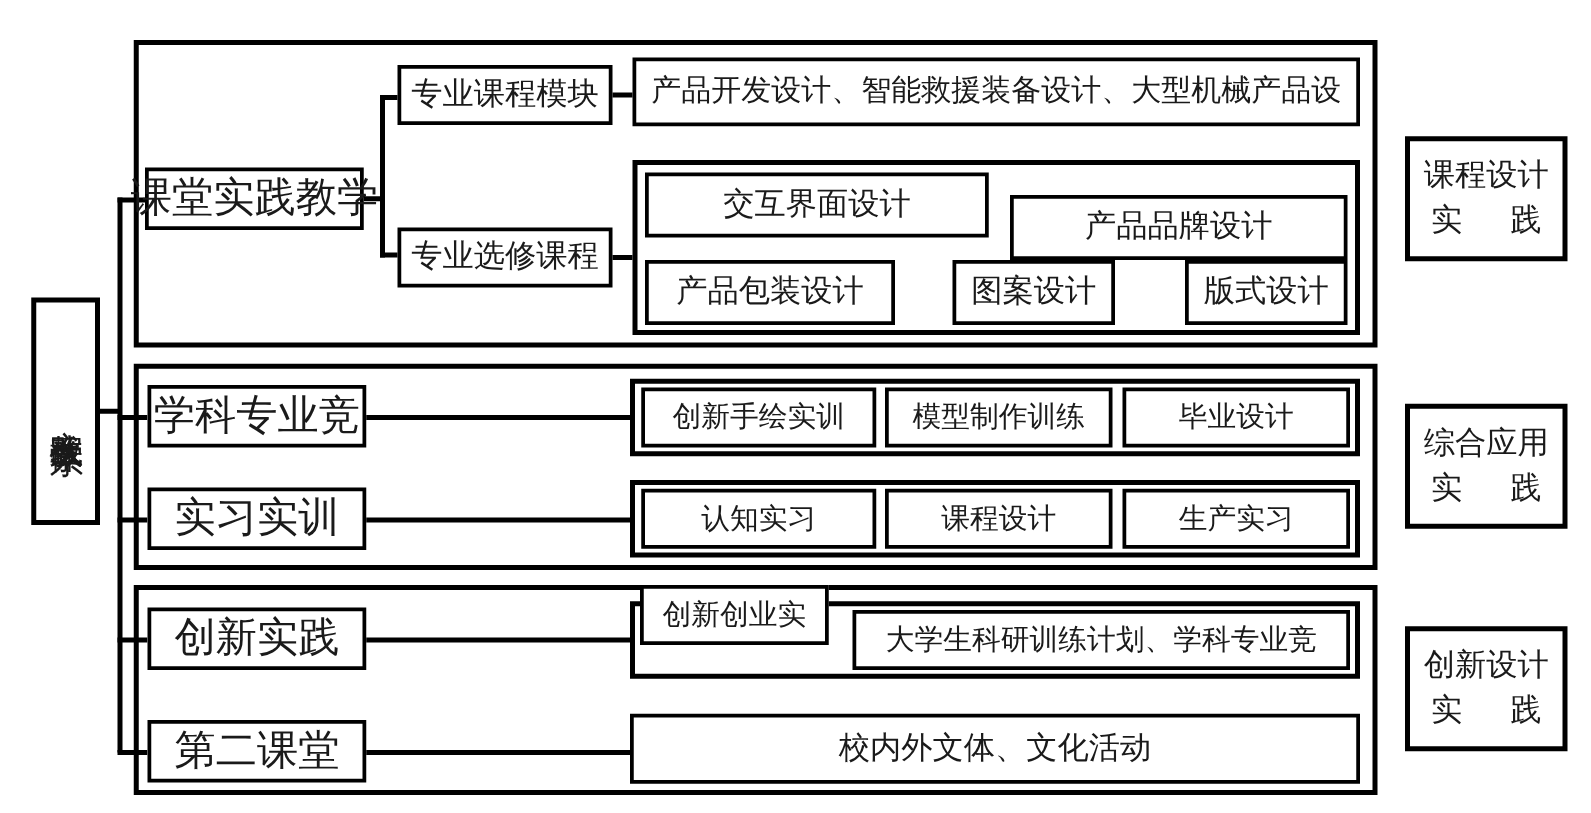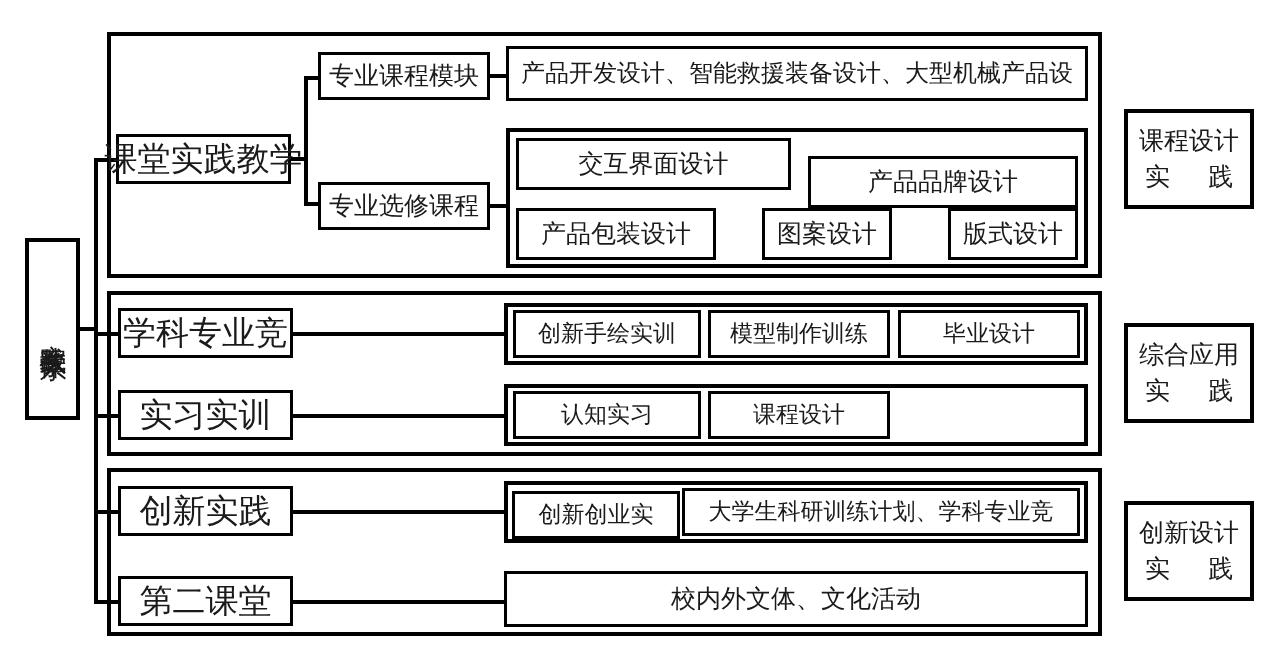--- a/index.html
+++ b/index.html
@@ -86,33 +86,34 @@
   <div class="box f23" style="left:513px;top:310px;width:188px;height:48px;">创新手绘实训</div>
   <div class="box f23" style="left:708px;top:310px;width:182px;height:48px;">模型制作训练</div>
   <div class="box f23" style="left:898px;top:310px;width:182px;height:48px;">毕业设计</div>
 
   <div class="box f27" style="left:118px;top:390px;width:175px;height:50px;">实习实训</div>
   <div class="line" style="left:293px;top:414px;width:215px;height:4px;"></div>
 
   <div class="group" style="left:504px;top:384px;width:584px;height:62px;"></div>
   <div class="box f23" style="left:513px;top:391px;width:188px;height:48px;">认知实习</div>
   <div class="box f23" style="left:708px;top:391px;width:182px;height:48px;">课程设计</div>
+  <div class="box f23" style="left:898px;top:391px;width:182px;height:48px;">生产实习</div>
 
   <div class="tier-label" style="left:1124px;top:323px;width:130px;height:100px;">
     <span class="l1">综合应用</span>
     <span class="l2">实 践</span>
   </div>
 
   <div class="panel" style="left:107px;top:468px;width:995px;height:168px;"></div>
 
   <div class="box f27" style="left:118px;top:486px;width:175px;height:50px;">创新实践</div>
   <div class="line" style="left:293px;top:510px;width:215px;height:4px;"></div>
 
   <div class="group" style="left:504px;top:481px;width:584px;height:62px;"></div>
-  <div class="box f23 clip" style="left:512px;top:491px;width:168px;height:48px;">创新创业实</div>
+  <div class="box f23 clip" style="left:512px;top:468px;width:151px;height:48px;">创新创业实</div>
   <div class="box f23 clip" style="left:682px;top:488px;width:398px;height:48px;">大学生科研训练计划、学科专业竞</div>
 
   <div class="box f27" style="left:118px;top:576px;width:175px;height:50px;">第二课堂</div>
   <div class="line" style="left:293px;top:600px;width:215px;height:4px;"></div>
 
   <div class="box f25" style="left:504px;top:571px;width:584px;height:56px;">校内外文体、文化活动</div>
 
   <div class="tier-label" style="left:1124px;top:501px;width:130px;height:100px;">
     <span class="l1">创新设计</span>
     <span class="l2">实 践</span>

